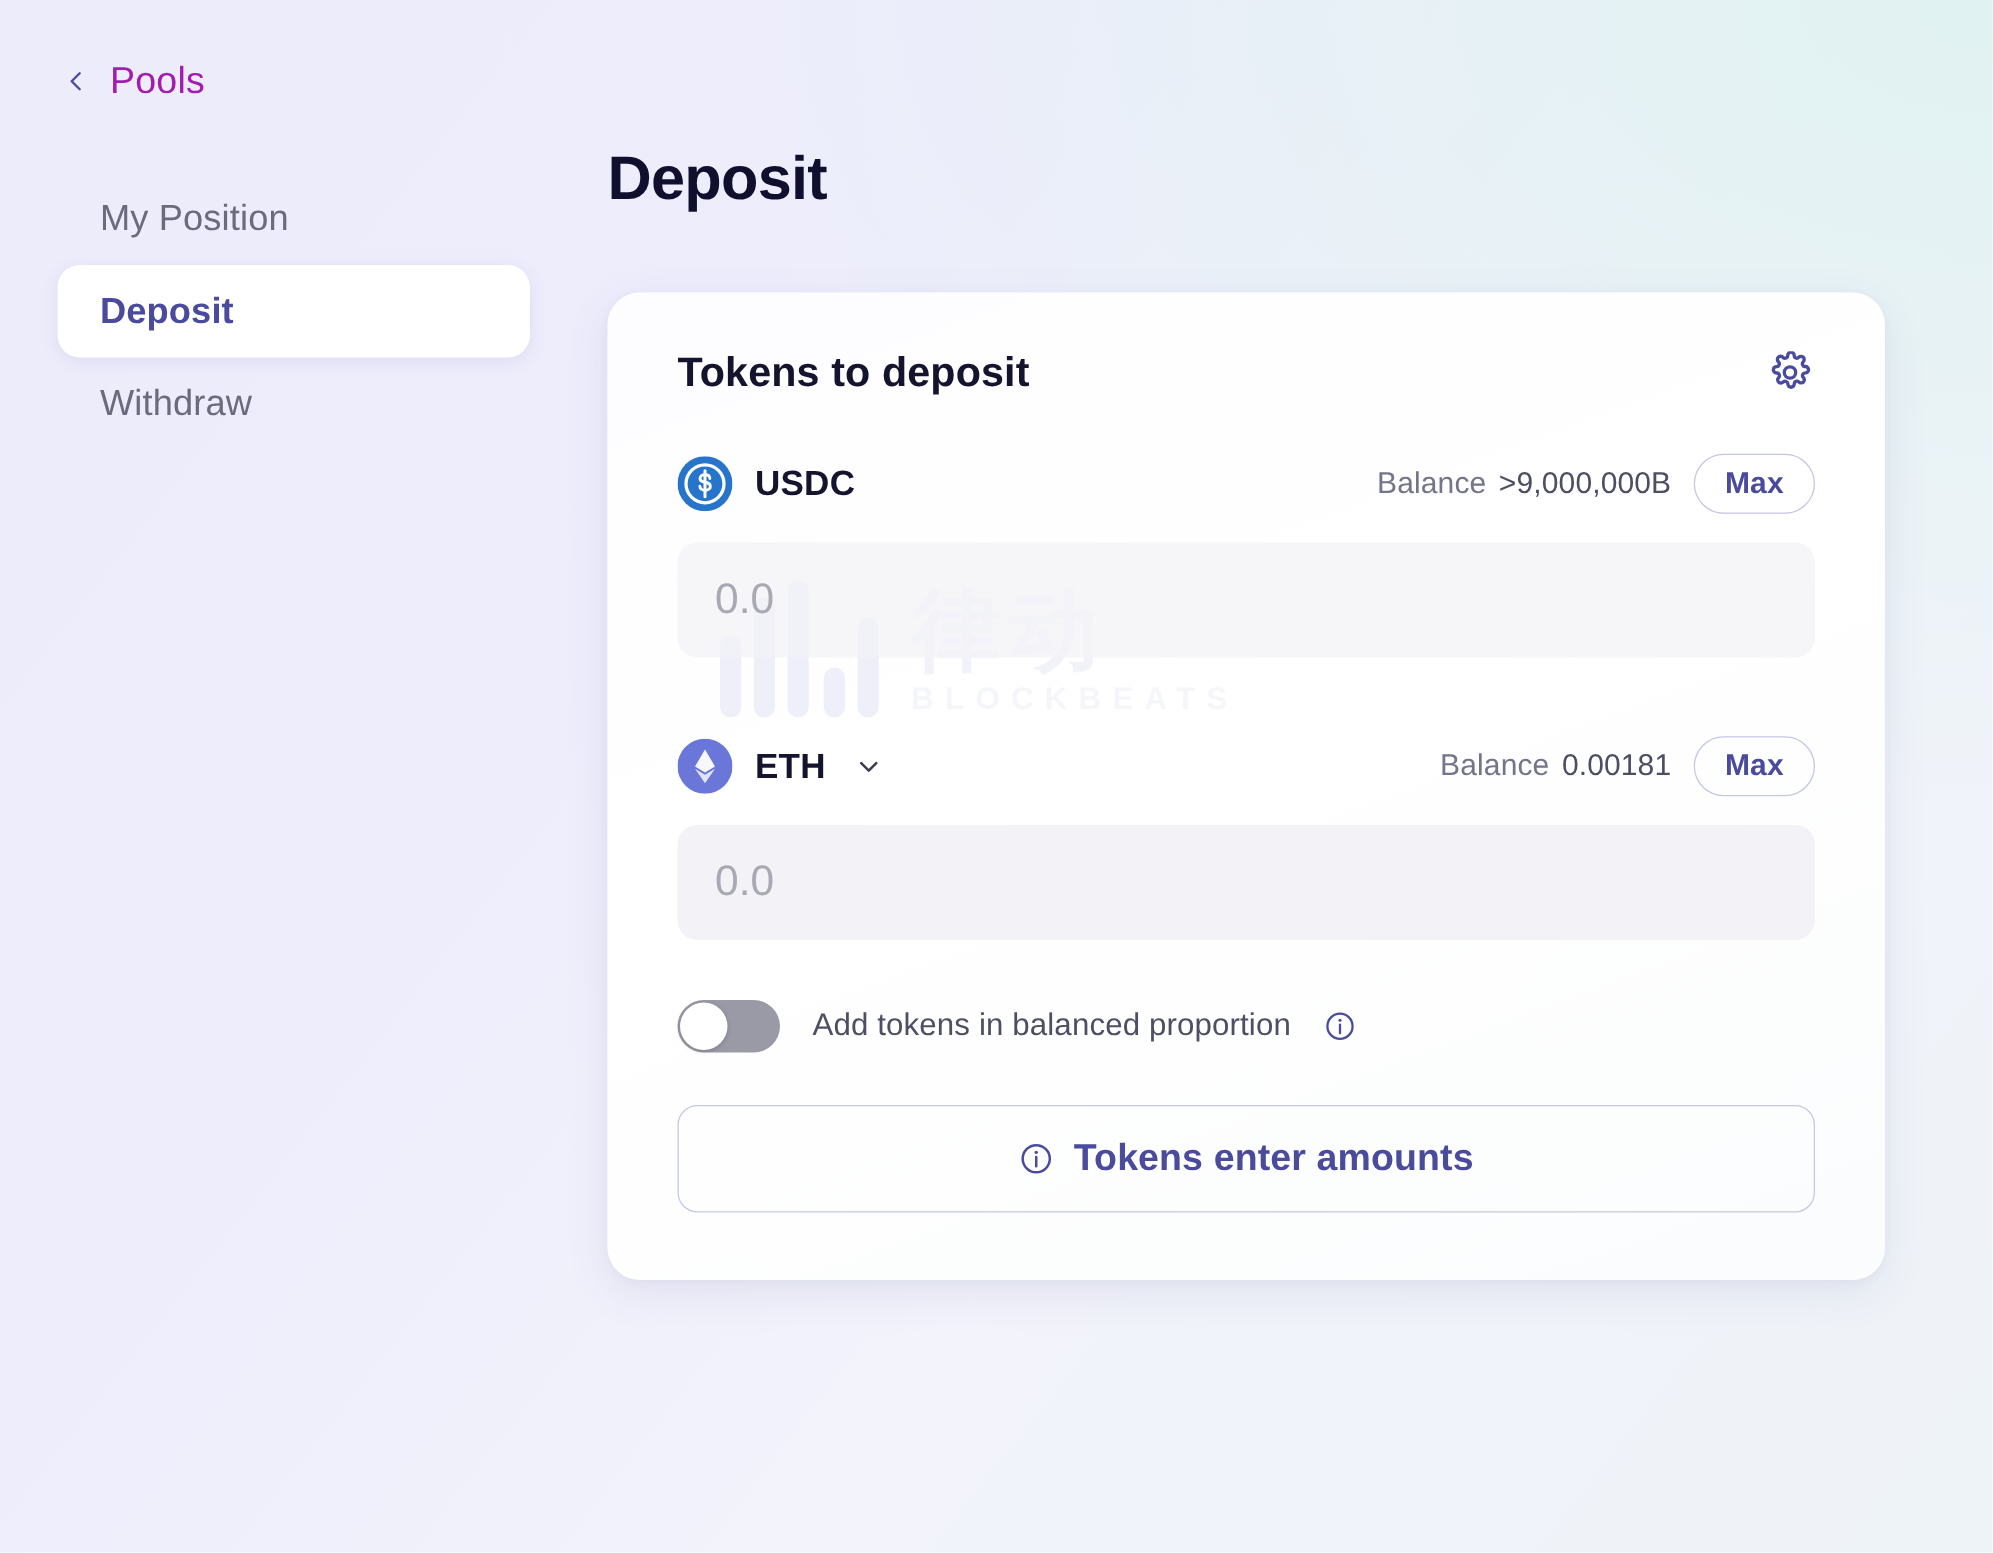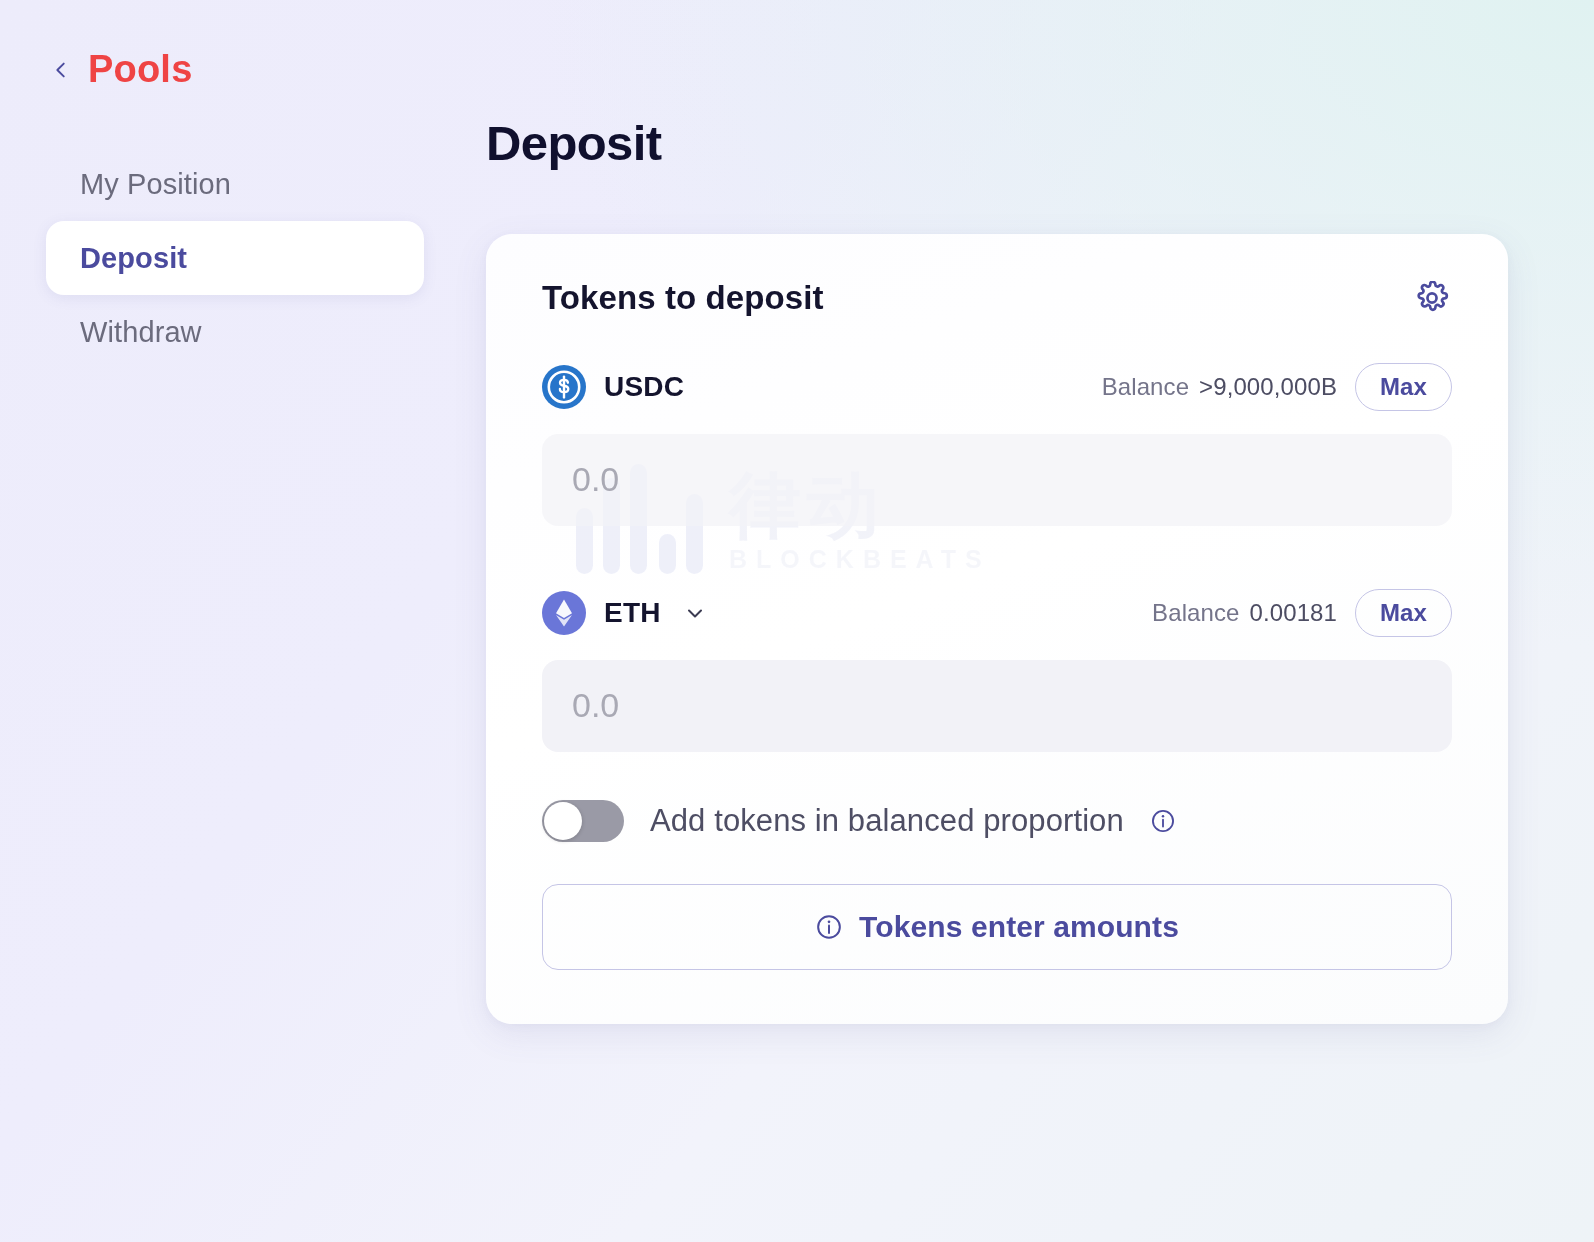--- a/index.html
+++ b/index.html
@@ -37,23 +37,23 @@
     cursor: pointer;
     width: fit-content;
     padding: 4px 6px 4px 4px;
   }
   .back-chevron {
     width: 22px; height: 22px;
     display: block;
     flex: none;
   }
   .back-label {
-    font-size: 38px;
-    font-weight: 700;
-    color: #ef4444;
+    font-size: 30px;
+    font-weight: 400;
+    color: #a21caf;
     letter-spacing: 0.2px;
   }
 
   .nav { margin-top: 52px; display: flex; flex-direction: column; }
 
   .nav-item {
     height: 74px;
     display: flex;
     align-items: center;
     padding: 0 34px;
@@ -203,21 +203,21 @@
   }
   .switch .knob {
     position: absolute;
     top: 2px; left: 2px;
     width: 38px; height: 38px;
     border-radius: 50%;
     background: #ffffff;
     box-shadow: 0 1px 4px rgba(0,0,0,0.18);
   }
   .toggle-label {
-    font-size: 31px;
+    font-size: 25px;
     color: #4e4e64;
     letter-spacing: 0.1px;
     text-align: center;
   }
   .info-icon { width: 26px; height: 26px; display:block; cursor: pointer; }
 
   
   .cta {
     margin-top: 42px;
     width: 100%;

